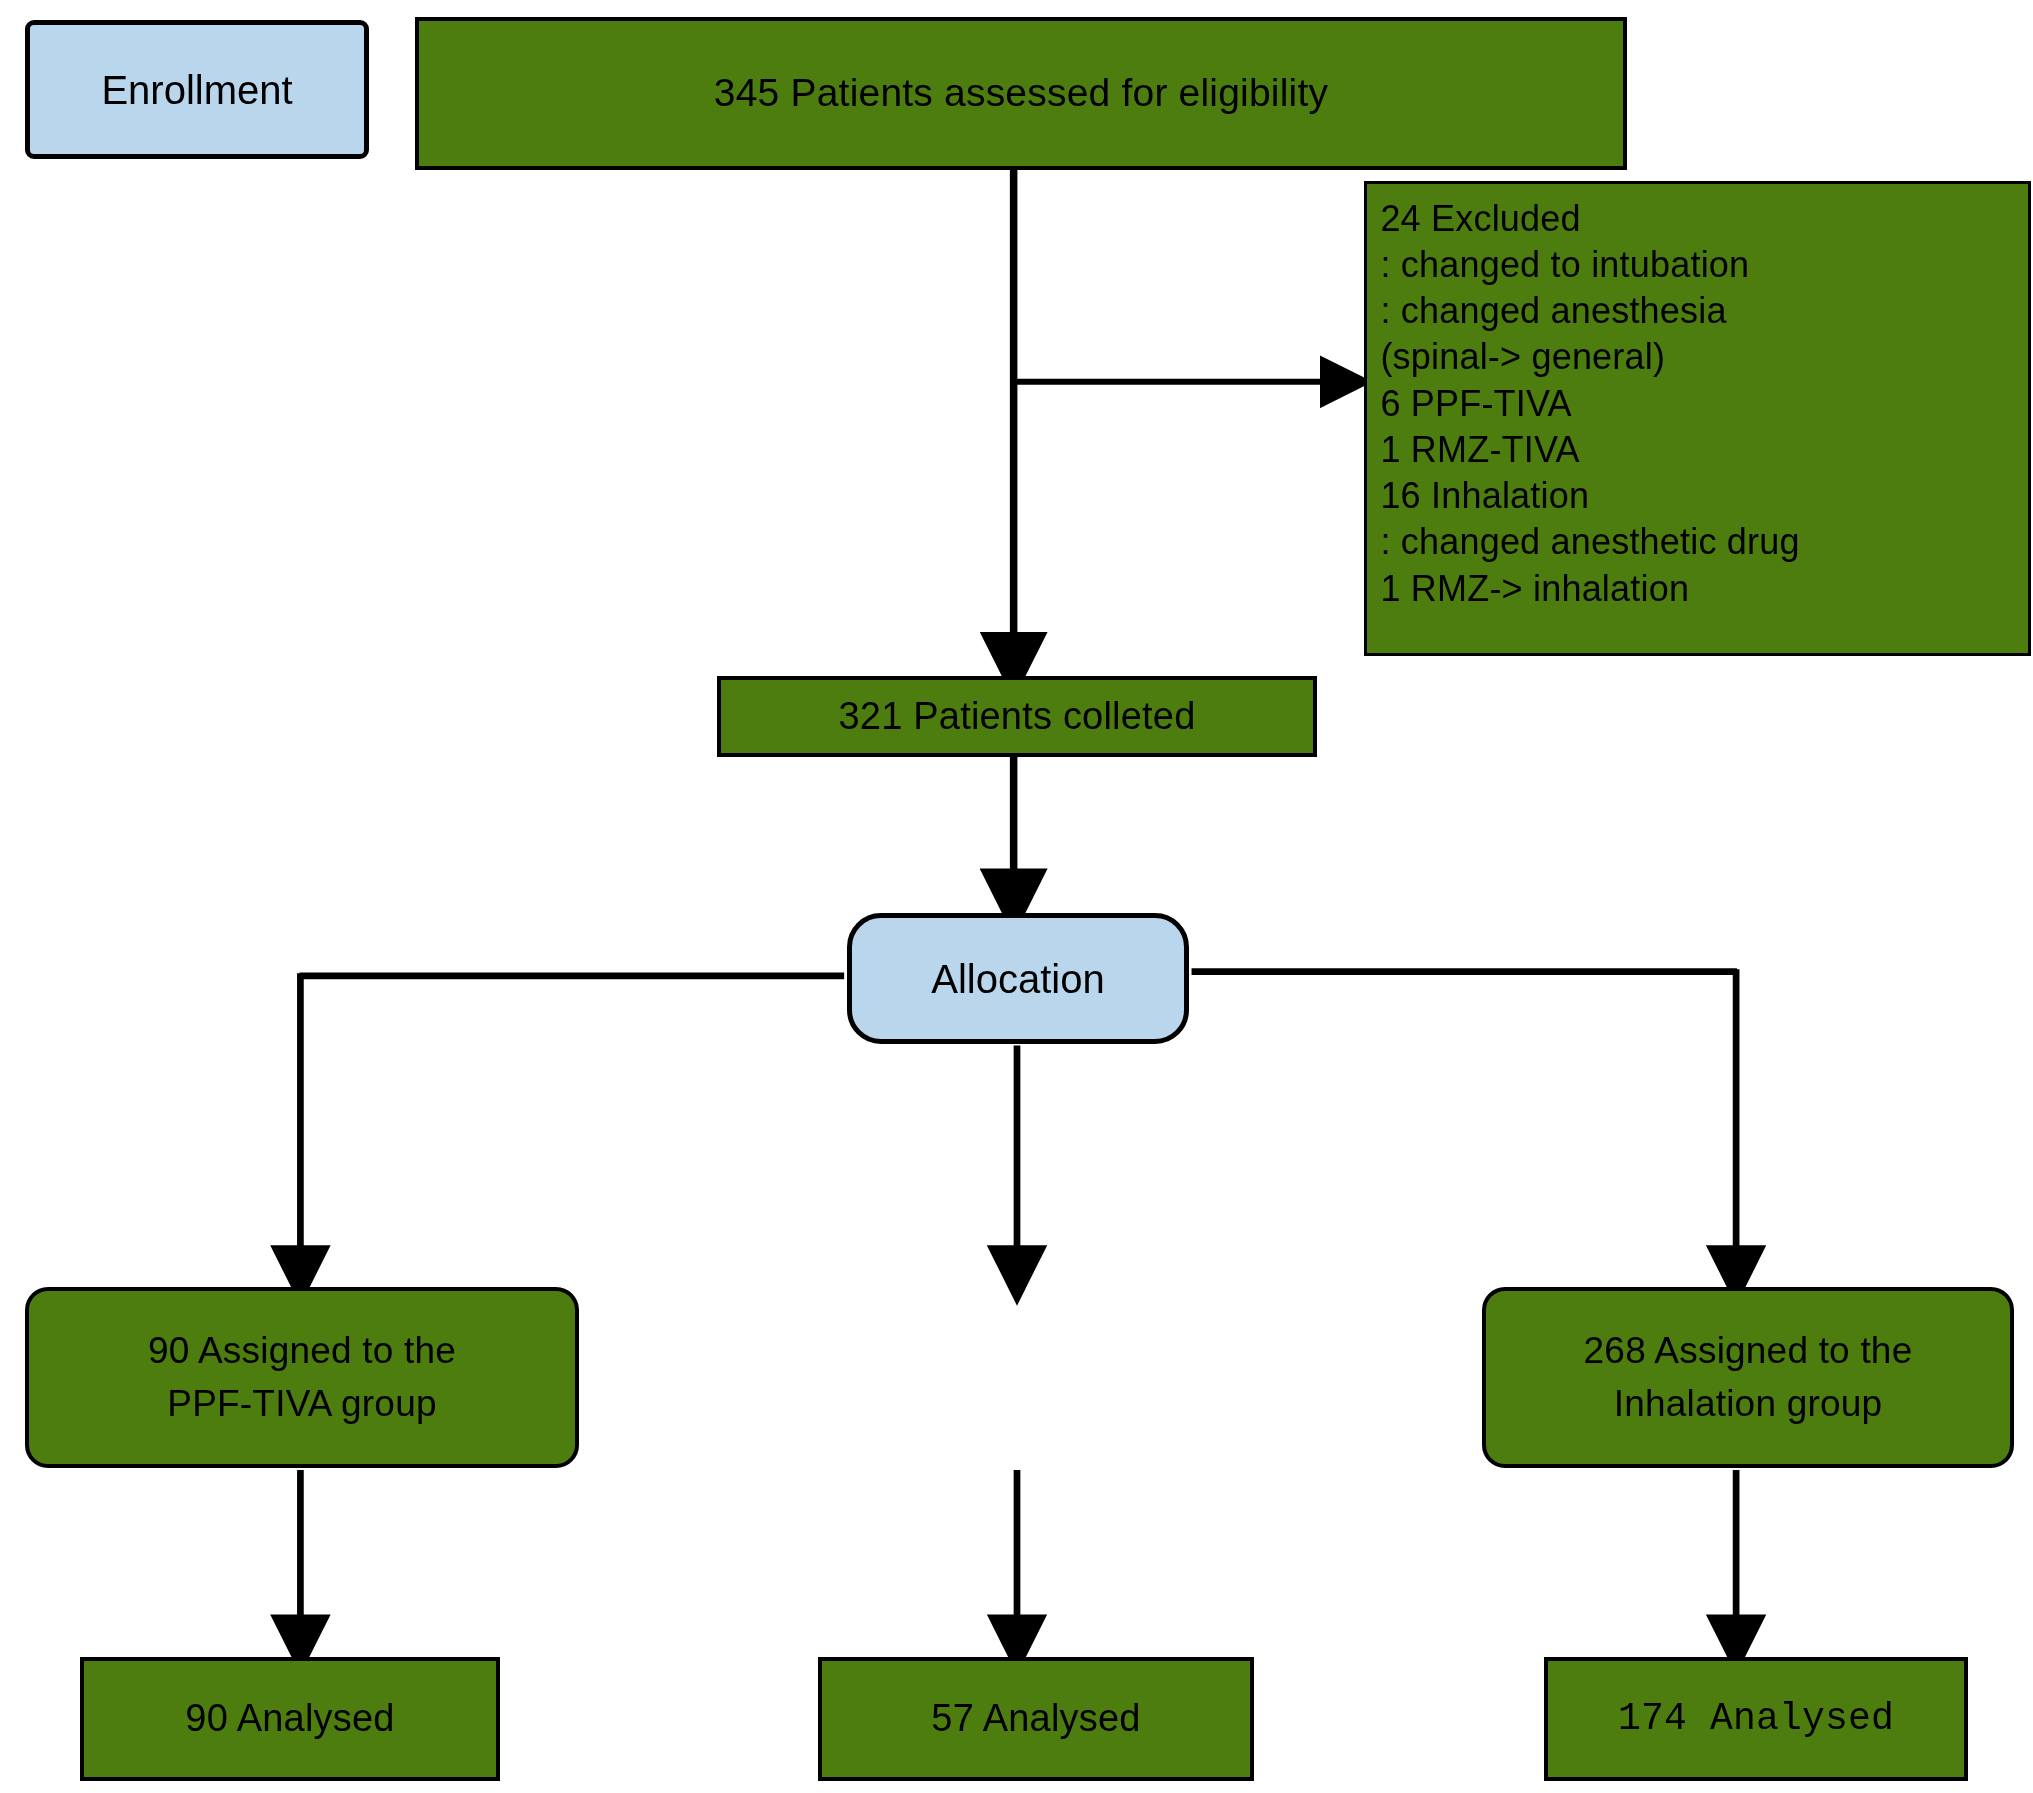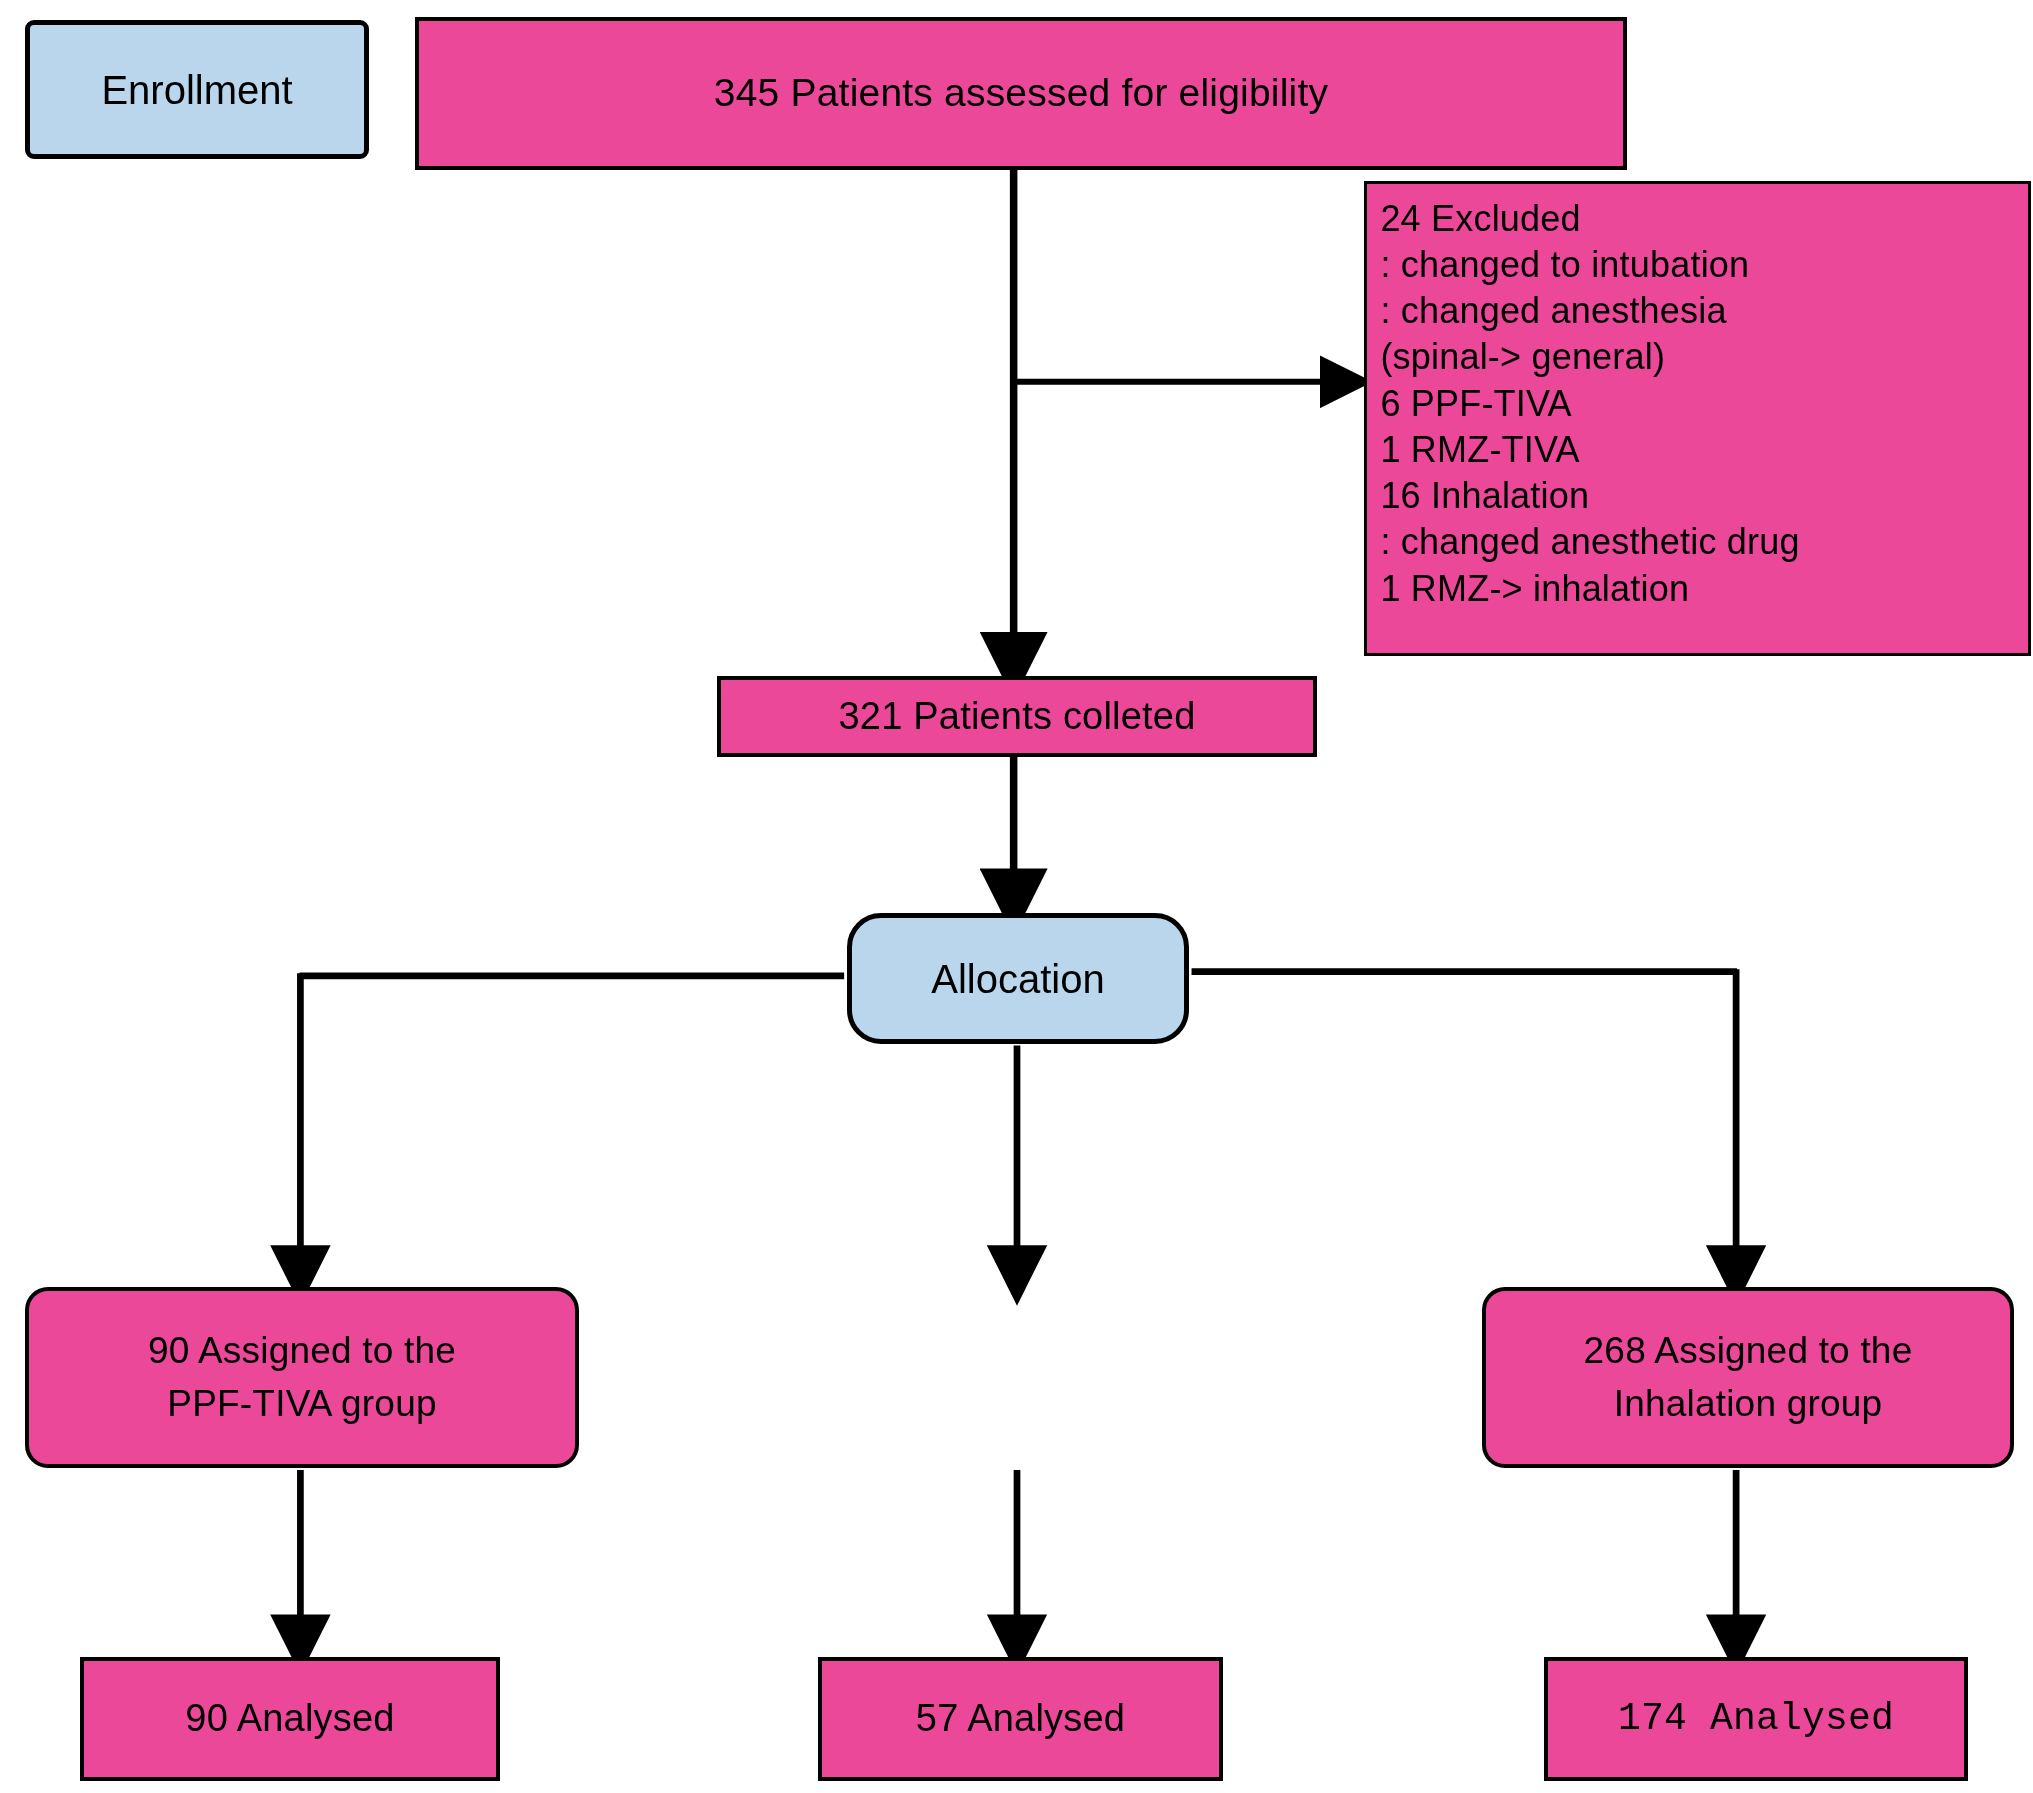--- a/index.html
+++ b/index.html
@@ -1,21 +1,21 @@
 <!DOCTYPE html>
 <html style="font-size:13.4px"><head>
 <meta charset="utf-8">
 <style>
   html,body{margin:0;padding:0;background:#ffffff;}
   body{width:2034px;height:1794px;overflow:hidden;
        font-family:"Liberation Sans", sans-serif;color:#000;}
   #stage{position:relative;width:2034px;height:1794px;background:#fff;}
   svg#wires{position:absolute;left:0;top:0;width:2034px;height:1794px;}
 
-  .node{position:absolute;box-sizing:border-box;background:#ec4899;
+  .node{position:absolute;box-sizing:border-box;background:#4d7c0f;
         border:4.2px solid #000000;display:flex;align-items:center;
         justify-content:center;text-align:center;}
   .node .txt{font-size:37px;line-height:1.30;letter-spacing:0.2px;}
 
   .stage-pill{position:absolute;box-sizing:border-box;background:#b9d6ec;
         border:5px solid #000000;border-radius:9px;display:flex;
         align-items:center;justify-content:center;text-align:center;}
   .stage-pill .txt{font-size:40px;line-height:1.2;}
 
   
@@ -34,21 +34,21 @@
   #allocation-pill{left:847px;top:913px;width:342px;height:131px;border-radius:34px;}
 
   .assign-box{top:1287px;height:181px;border-radius:23px;}
   #assign-ppf{left:25px;width:554px;}
   #assign-rmz{left:723px;width:587px;}
   #assign-inh{left:1482px;width:532px;}
   .assign-box .txt{font-size:37px;line-height:1.42;white-space:pre-line;}
 
   .analysed-box{top:1657px;height:124px;}
   #analysed-ppf{left:80px;width:420px;}
-  #analysed-rmz{left:818px;width:405px;}
+  #analysed-rmz{left:818px;width:436px;}
   #analysed-inh{left:1544px;width:424px;font-family:Liberation Mono, monospace;}
   .analysed-box .txt{font-size:38px;}
 </style>
 </head>
 <body>
 
 <div id="stage">
 
   <svg id="wires" viewBox="0 0 2424 2138">
     <defs>

